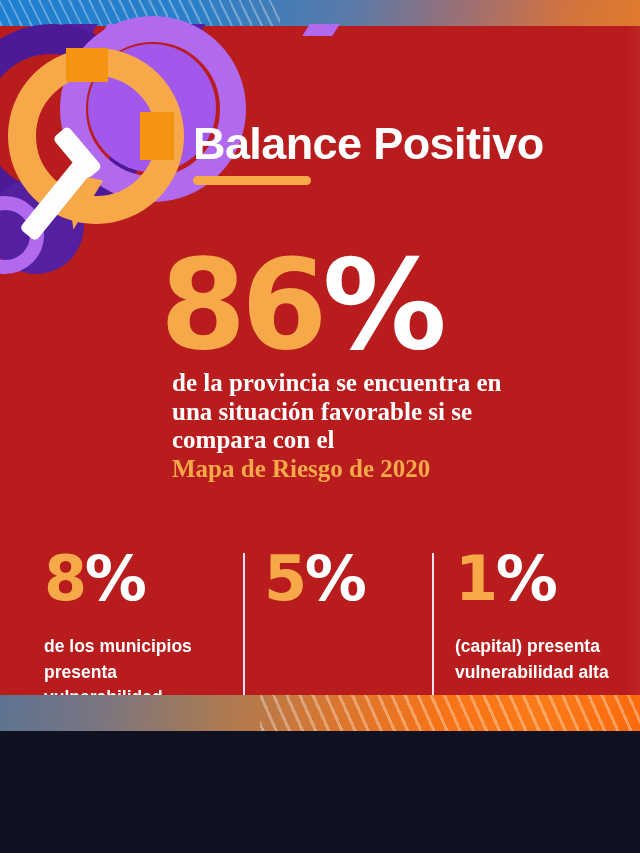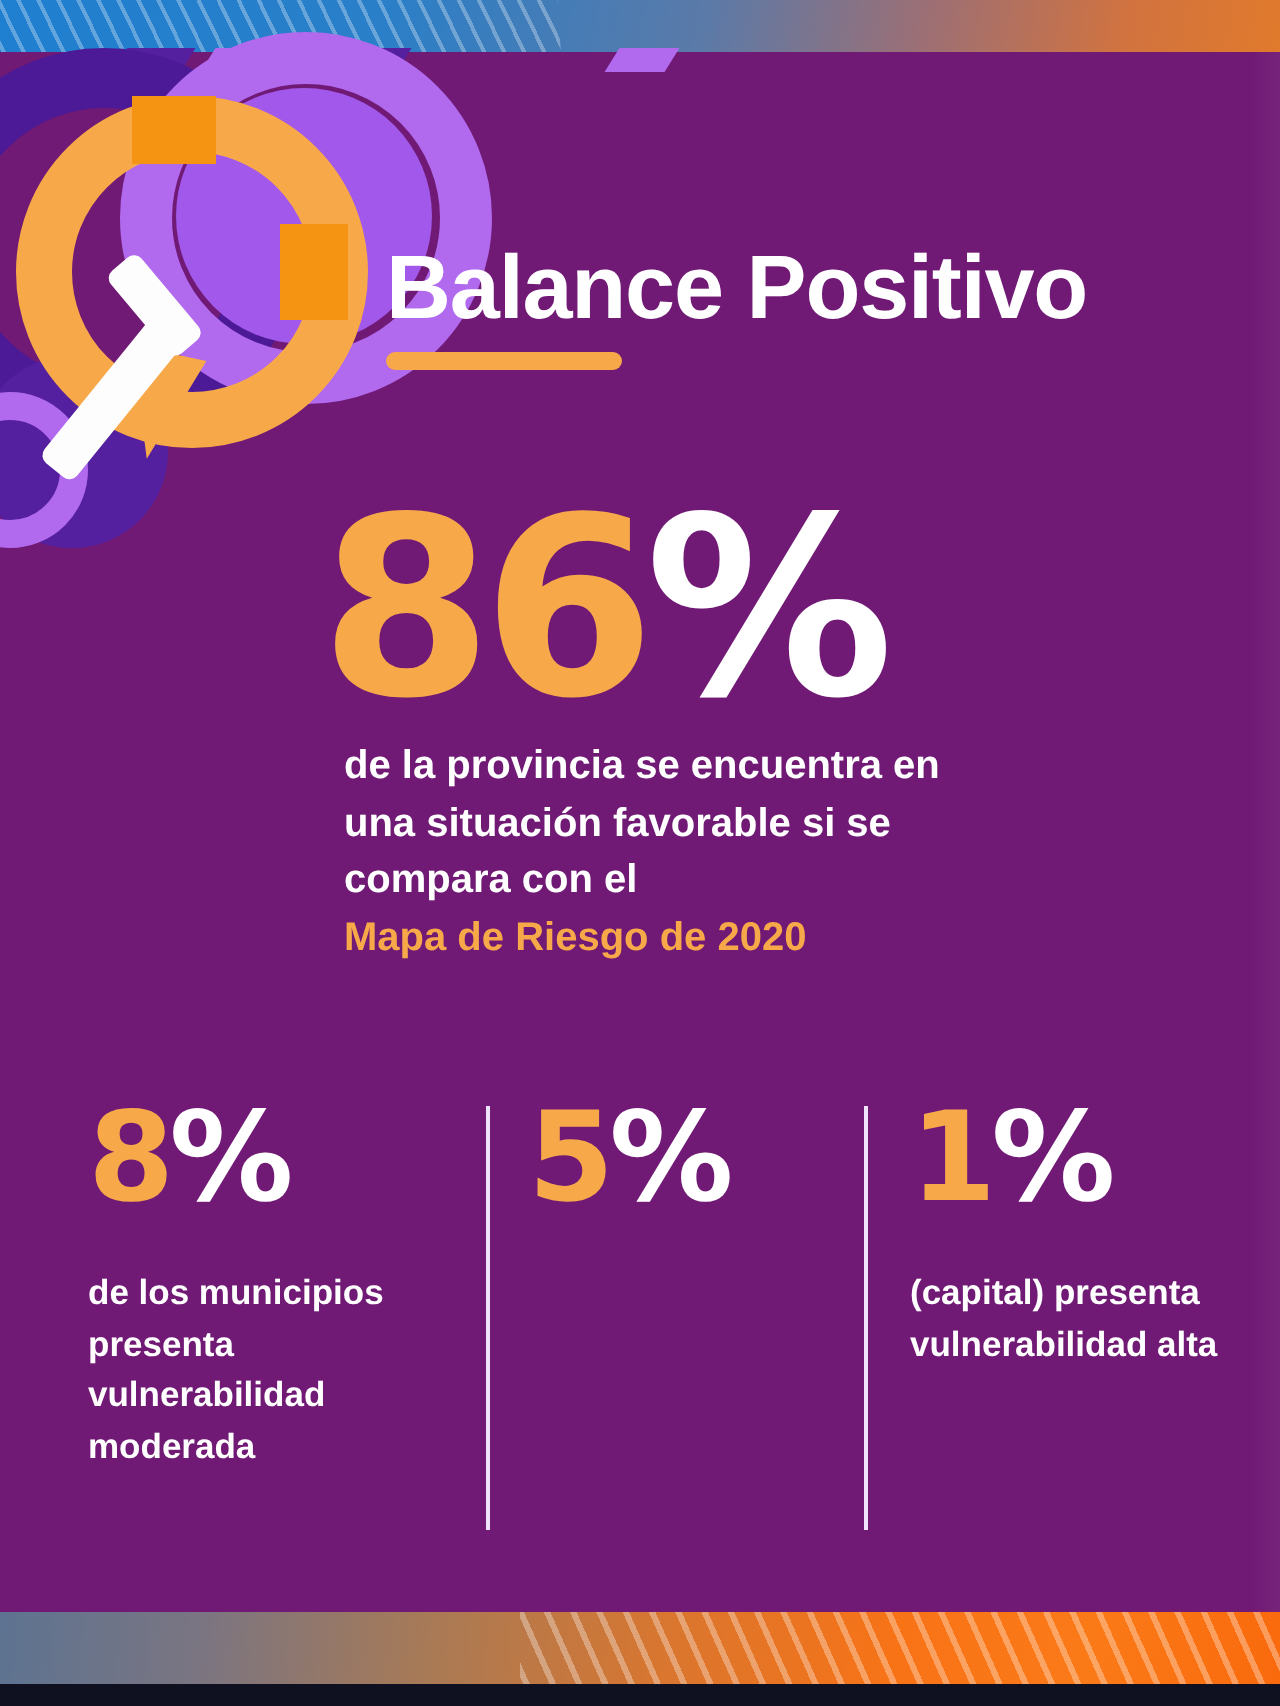--- a/index.html
+++ b/index.html
@@ -5,22 +5,22 @@
   * { margin:0; padding:0; box-sizing:border-box; }
   html, body {
     width:640px; height:853px;
     background:#0f1020;
     font-family:"Liberation Sans", sans-serif;
     overflow:hidden;
   }
 
   #poster {
     position:relative;
-    width:640px; height:842px;
-    background:#701a75;
+    width:640px; height:731px;
+    background:#b91c1c;
     overflow:hidden;
   }
 
   
   .band-top {
     position:absolute; left:0; top:0;
     width:640px; height:26px;
     background:linear-gradient(100deg,#1f7fd0 0%, #2a7fc8 30%, #5b7aa8 55%, #9c6f75 72%, #d2733f 88%, #e07a2c 100%);
     overflow:hidden;
   }
@@ -146,23 +146,23 @@
     letter-spacing:-5px; line-height:1;
     white-space:nowrap;
     font-family:"DejaVu Sans", sans-serif;
   }
   .hero .num { color:#f7a94a; }
   .hero .pct { color:#ffffff; }
 
   .hero-copy {
     position:absolute; left:172px; top:369px;
     width:330px;
-    font-size:20px; font-weight:bold; line-height:28.5px;
+    font-size:25px; font-weight:bold; line-height:28.5px;
     color:#ffffff;
-    font-family:Liberation Sans, sans-serif;
+    font-family:Liberation Serif, serif;
   }
   .hero-copy .hl { color:#f7a94a; display:block; }
 
   
   .stats { position:absolute; left:0; top:548px; width:640px; height:228px; }
   .col { position:absolute; top:0; }
   .col-1 { left:44px; width:186px; }
   .col-2 { left:264px; width:170px; }
   .col-3 { left:455px; width:168px; }
 

